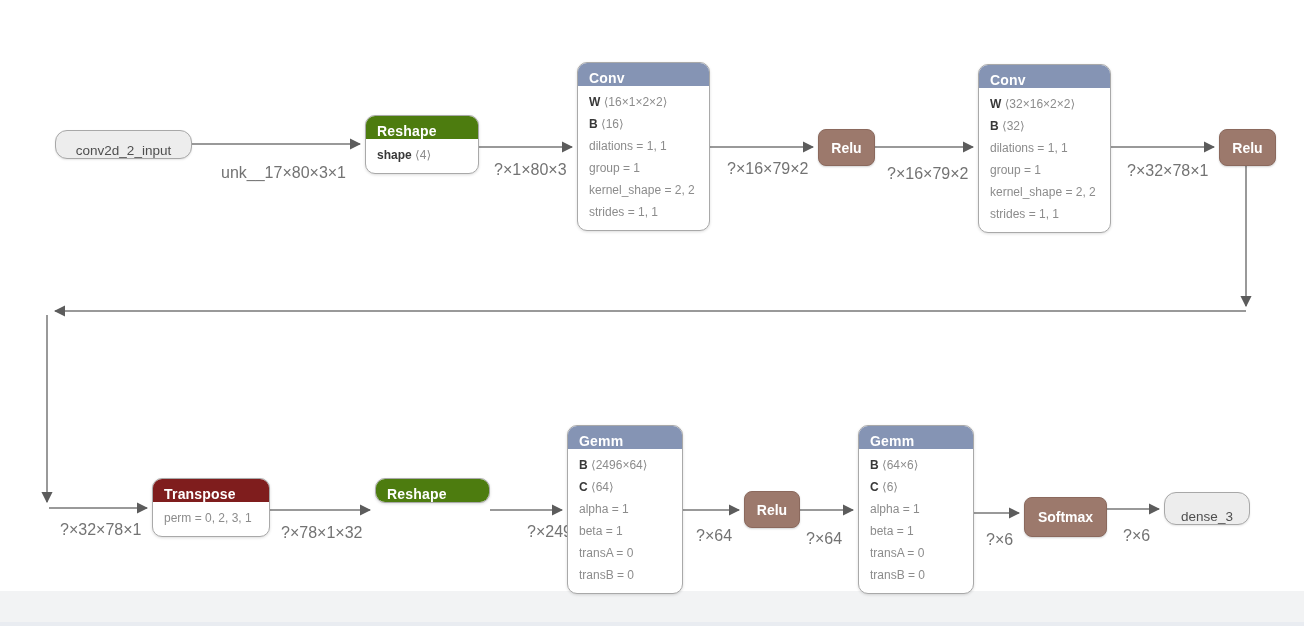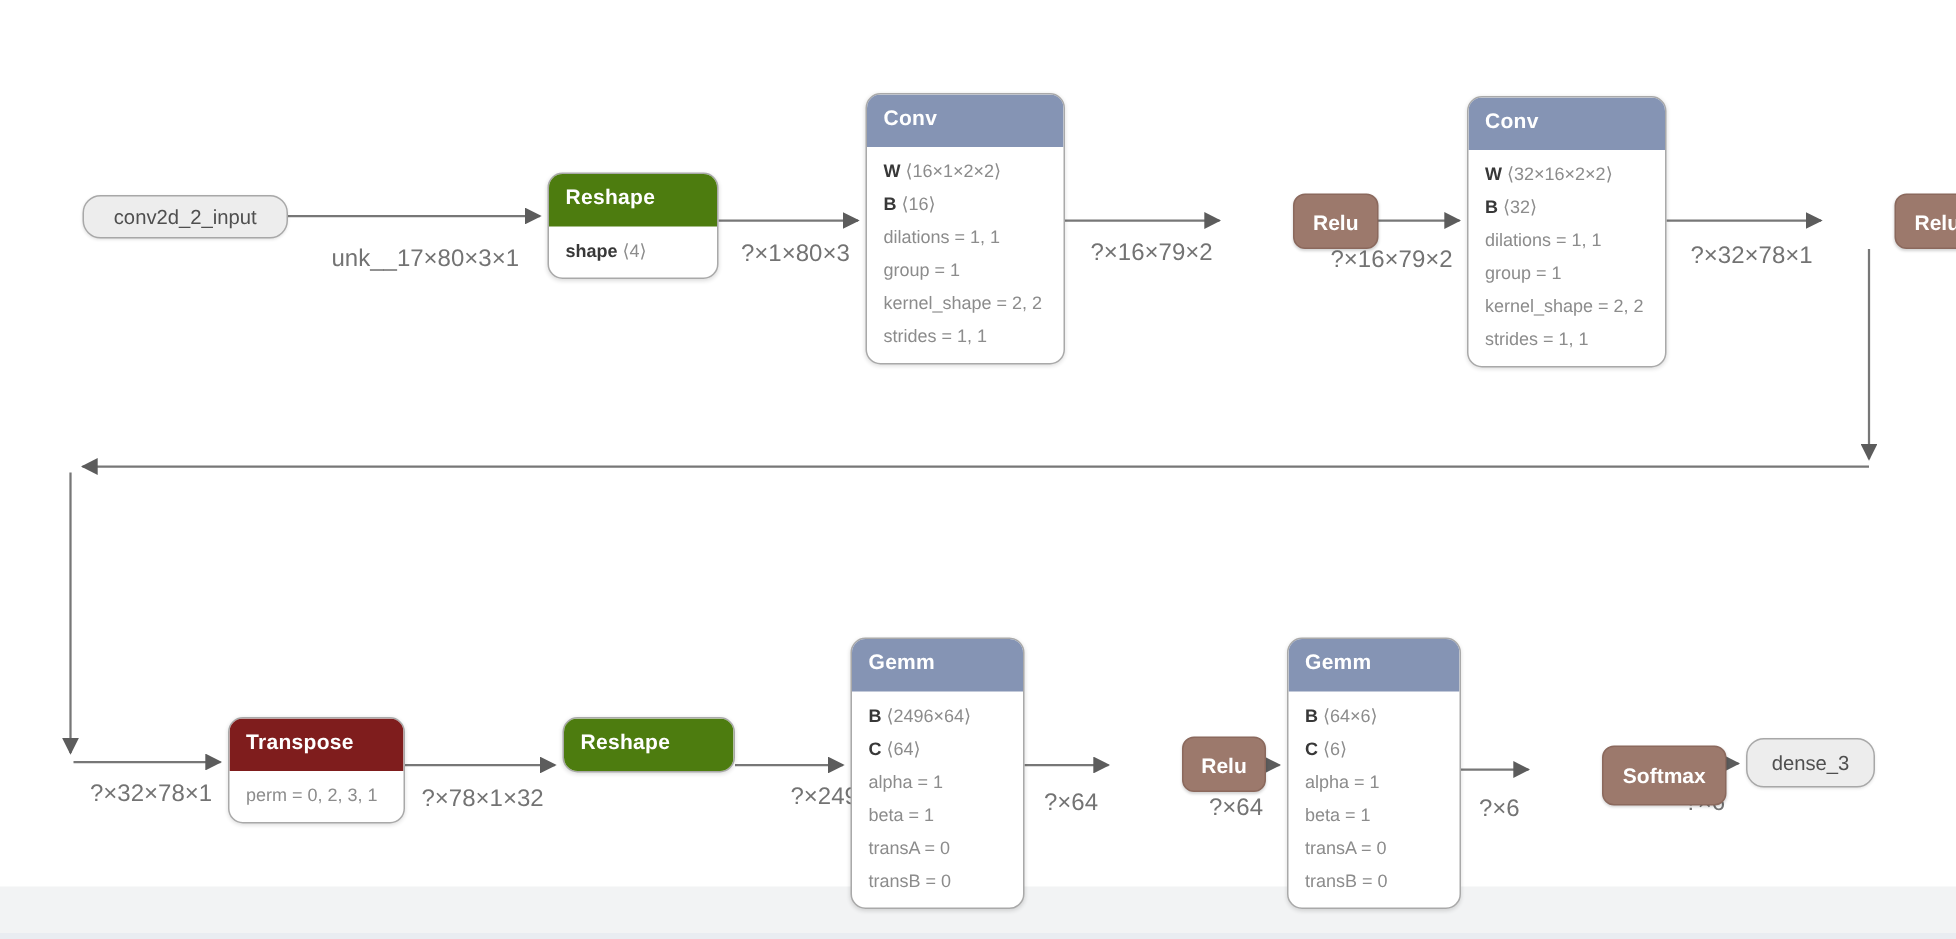--- a/index.html
+++ b/index.html
@@ -9,41 +9,41 @@
   }
   .edge-layer{position:absolute;left:0;top:0;width:1304px;height:626px;}
   .edge-layer svg{display:block;}
 
   
   .node{
     position:absolute;background:#ffffff;border:1px solid #a9a9a9;border-radius:10px;
     box-shadow:0 1px 3px rgba(0,0,0,.14);overflow:hidden;z-index:2;
   }
   .node-header{
-    color:#ffffff;font-size:14px;font-weight:bold;padding:7px 11px 12px 11px;
+    color:#ffffff;font-size:14px;font-weight:bold;padding:7px 11px 0 11px;
     letter-spacing:.2px;
   }
   .hdr-blue{background:#8594b4;}
   .hdr-taupe{background:#4d7c0f;}
   .hdr-green{background:#7f1d1d;}
   .node-body{padding:5px 11px 7px 11px;font-size:12px;color:#8c8c8c;}
   .row{line-height:22px;white-space:nowrap;}
   .param-name{color:#383838;font-weight:bold;}
   .param-value{color:#8c8c8c;}
 
   
   .op{
     position:absolute;display:flex;align-items:center;justify-content:center;
     background:#9c796c;border:1px solid #8b695d;border-radius:8px;color:#ffffff;
-    font-size:14px;font-weight:bold;box-shadow:0 1px 2px rgba(0,0,0,.18);z-index:2;margin-left:44px;
+    font-size:14px;font-weight:bold;box-shadow:0 1px 2px rgba(0,0,0,.18);z-index:2;
   }
 
   
   .io{
-    position:absolute;display:flex;align-items:center;justify-content:center;
+    position:absolute;display:flex;align-items:flex-end;justify-content:center;
     background:#ededed;border:1px solid #a8a8a8;border-radius:12px;color:#4f4f4f;
     font-size:13.5px;box-shadow:0 1px 2px rgba(0,0,0,.10);z-index:2;
   }
 
   .edge-label{
     position:absolute;font-size:16px;color:#737373;white-space:nowrap;z-index:1;
   }
 
   .footer-bar{position:absolute;left:0;top:591px;width:1304px;height:35px;background:#f2f3f4;}
   .footer-strip{position:absolute;left:0;top:622px;width:1304px;height:4px;background:#e9ecf1;}

